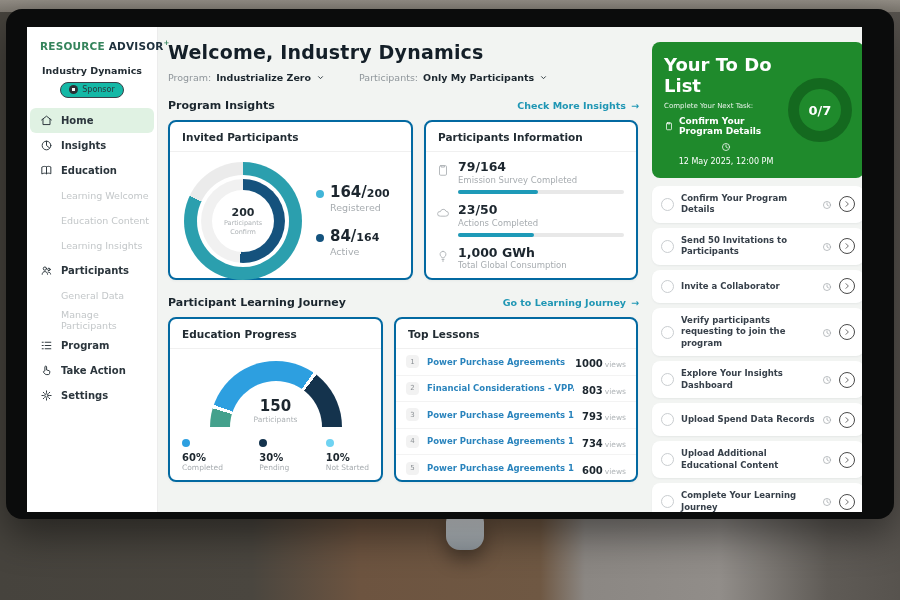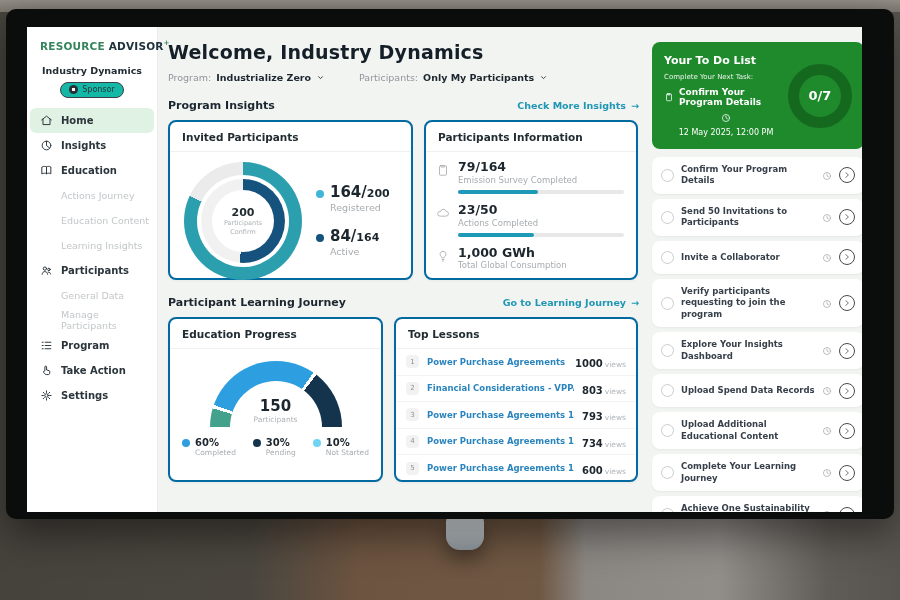--- a/index.html
+++ b/index.html
@@ -4,21 +4,21 @@
 <style>
   * { margin:0; padding:0; box-sizing:border-box; }
   html,body { width:900px; height:600px; overflow:hidden; }
   body { font-family:"DejaVu Sans", sans-serif; position:relative;
          background:linear-gradient(90deg,#46433d 0%,#4a463f 28%,#6d5440 40%,#6f5843 60%,#8b8783 65%,#918d89 80%,#5f5b56 92%,#57534e 100%); }
   .room-top { position:absolute; left:0; top:0; width:900px; height:12px;
          background:linear-gradient(180deg,#928d85,#7c776f); }
   .stand { position:absolute; left:446px; top:514px; width:38px; height:36px; border-radius:8px 8px 14px 14px;
          background:linear-gradient(180deg,#eef1f3,#b9c0c5 55%,#8d959b); box-shadow:0 10px 18px rgba(0,0,0,.35); }
   .monitor { position:absolute; left:6px; top:9px; width:888px; height:510px; background:#0b0c0c;
-         border-radius:10px; box-shadow:0 16px 38px rgba(0,0,0,.45); }
+         border-radius:16px; box-shadow:0 16px 38px rgba(0,0,0,.45); }
   .screen { position:absolute; left:21px; top:18px; width:835px; height:485px; background:#f2f4f2;
          display:flex; overflow:hidden; }
 
   
   .sidebar { width:131px; background:#fff; border-right:1px solid #ececec; flex-shrink:0; padding-top:10px; }
   .logo { padding:2px 0 0 13px; font-size:10.5px; font-weight:bold; letter-spacing:.2px; white-space:nowrap; }
   .logo .lg-green { color:#35845c; }
   .logo .lg-dark { color:#20323e; }
   .logo sup { font-size:7px; color:#35845c; }
   .org { text-align:center; margin-top:13px; font-size:9.5px; font-weight:bold; color:#232d34; }
@@ -83,21 +83,21 @@
   
   .card-edu { width:215px; height:165px; }
   .gauge-wrap { display:flex; flex-direction:column; align-items:center; padding-top:12px; }
   .gauge { width:132px; height:66px; position:relative; overflow:hidden; }
   .gauge-arc { position:absolute; left:0; top:0; width:132px; height:132px; border-radius:50%; }
   .gauge-hole { position:absolute; left:20px; top:20px; width:92px; height:92px; border-radius:50%; background:#fff; }
   .gauge-center { position:absolute; left:0; top:26px; width:132px; text-align:center; }
   .gauge-center .g-val { font-size:15px; font-weight:bold; color:#1c262e; }
   .gauge-center .g-lab { font-size:7.5px; color:#aeb3b6; }
   .edu-legend { display:flex; justify-content:space-between; padding:10px 12px 0; }
-  .eleg { display:flex; gap:5px; }
+  .eleg { display:flex; gap:5px;flex-direction:column; }
   .eleg .edot { width:8px; height:8px; border-radius:50%; margin-top:2px; }
   .edot-completed { background:#2d9fe0; }
   .edot-pending { background:#14334d; }
   .edot-notstarted { background:#6fd3f2; }
   .eleg .e-pct { font-size:10px; font-weight:bold; color:#1c262e; }
   .eleg .e-lab { font-size:7.5px; color:#a7acb0; }
 
   
   .card-lessons { width:244px; height:165px; }
   .lesson-row { display:flex; align-items:center; gap:8px; padding:0 10px; height:26.5px; border-bottom:1px solid #f3f3f3; }
@@ -106,21 +106,21 @@
           display:flex; align-items:center; justify-content:center; flex-shrink:0; }
   .lesson-title { flex:1; font-size:8.5px; font-weight:bold; color:#2a84bd; cursor:pointer; white-space:nowrap; overflow:hidden; }
   .views-val { font-size:10px; font-weight:bold; color:#1c262e; }
   .views-lab { font-size:7.5px; color:#b0b5b8; margin-left:2px; }
 
   
   .right-col { flex:1; padding:15px 4px 0 7px; }
   .todo-card { background:#1f8a2c; border-radius:8px; padding:12px 12px 12px 12px; color:#fff;
           display:flex; justify-content:space-between; align-items:center; }
   .todo-left { width:124px; }
-  .todo-title { font-size:11px; font-weight:bold; }
+  .todo-title { font-size:18px; font-weight:bold; }
   .todo-sub { font-size:7px; margin-top:6px; opacity:.9; }
   .todo-next { display:flex; gap:5px; align-items:center; font-size:9px; font-weight:bold; margin-top:6px; }
   .todo-date { display:flex; gap:5px; align-items:center; font-size:8px; margin-top:6px;flex-direction:column; }
   .todo-card svg { width:10px; height:10px; stroke:#fff; fill:none; stroke-width:1.8; stroke-linecap:round; stroke-linejoin:round; flex-shrink:0; }
   .todo-ring { width:64px; height:64px; border-radius:50%; border:11px solid #14691f;
           display:flex; align-items:center; justify-content:center; font-size:13px; font-weight:bold; }
   .tasks { margin-top:8px; }
   .task-row { background:#fff; border-radius:8px; box-shadow:0 1px 2px rgba(40,50,60,.06);
           display:flex; align-items:center; gap:7px; padding:7px 9px; margin-bottom:5px; cursor:pointer; }
   .task-check { width:13px; height:13px; border:1.5px solid #c9cdd0; border-radius:50%; flex-shrink:0; background:#fff; }
@@ -162,21 +162,21 @@
             </svg>
         <span>Insights</span>
       </div>
       <div class="nav-item">
         <svg viewBox="0 0 24 24">
               <path d="M4 5.5 C7 4 10 4 12 5.5 C14 4 17 4 20 5.5 V18 C17 16.5 14 16.5 12 18 C10 16.5 7 16.5 4 18 Z M12 5.5 V18"></path>
             </svg>
         <span>Education</span>
       </div>
       <div class="nav-sub">
-            <span>Actions Journey</span>
+            <span>Learning Welcome</span>
           </div>
       <div class="nav-sub">
             <span>Education Content</span>
           </div>
       <div class="nav-sub">
             <span>Learning Insights</span>
           </div>
       <div class="nav-item">
         <svg viewBox="0 0 24 24">
               <circle cx="9" cy="8.5" r="3"></circle>

